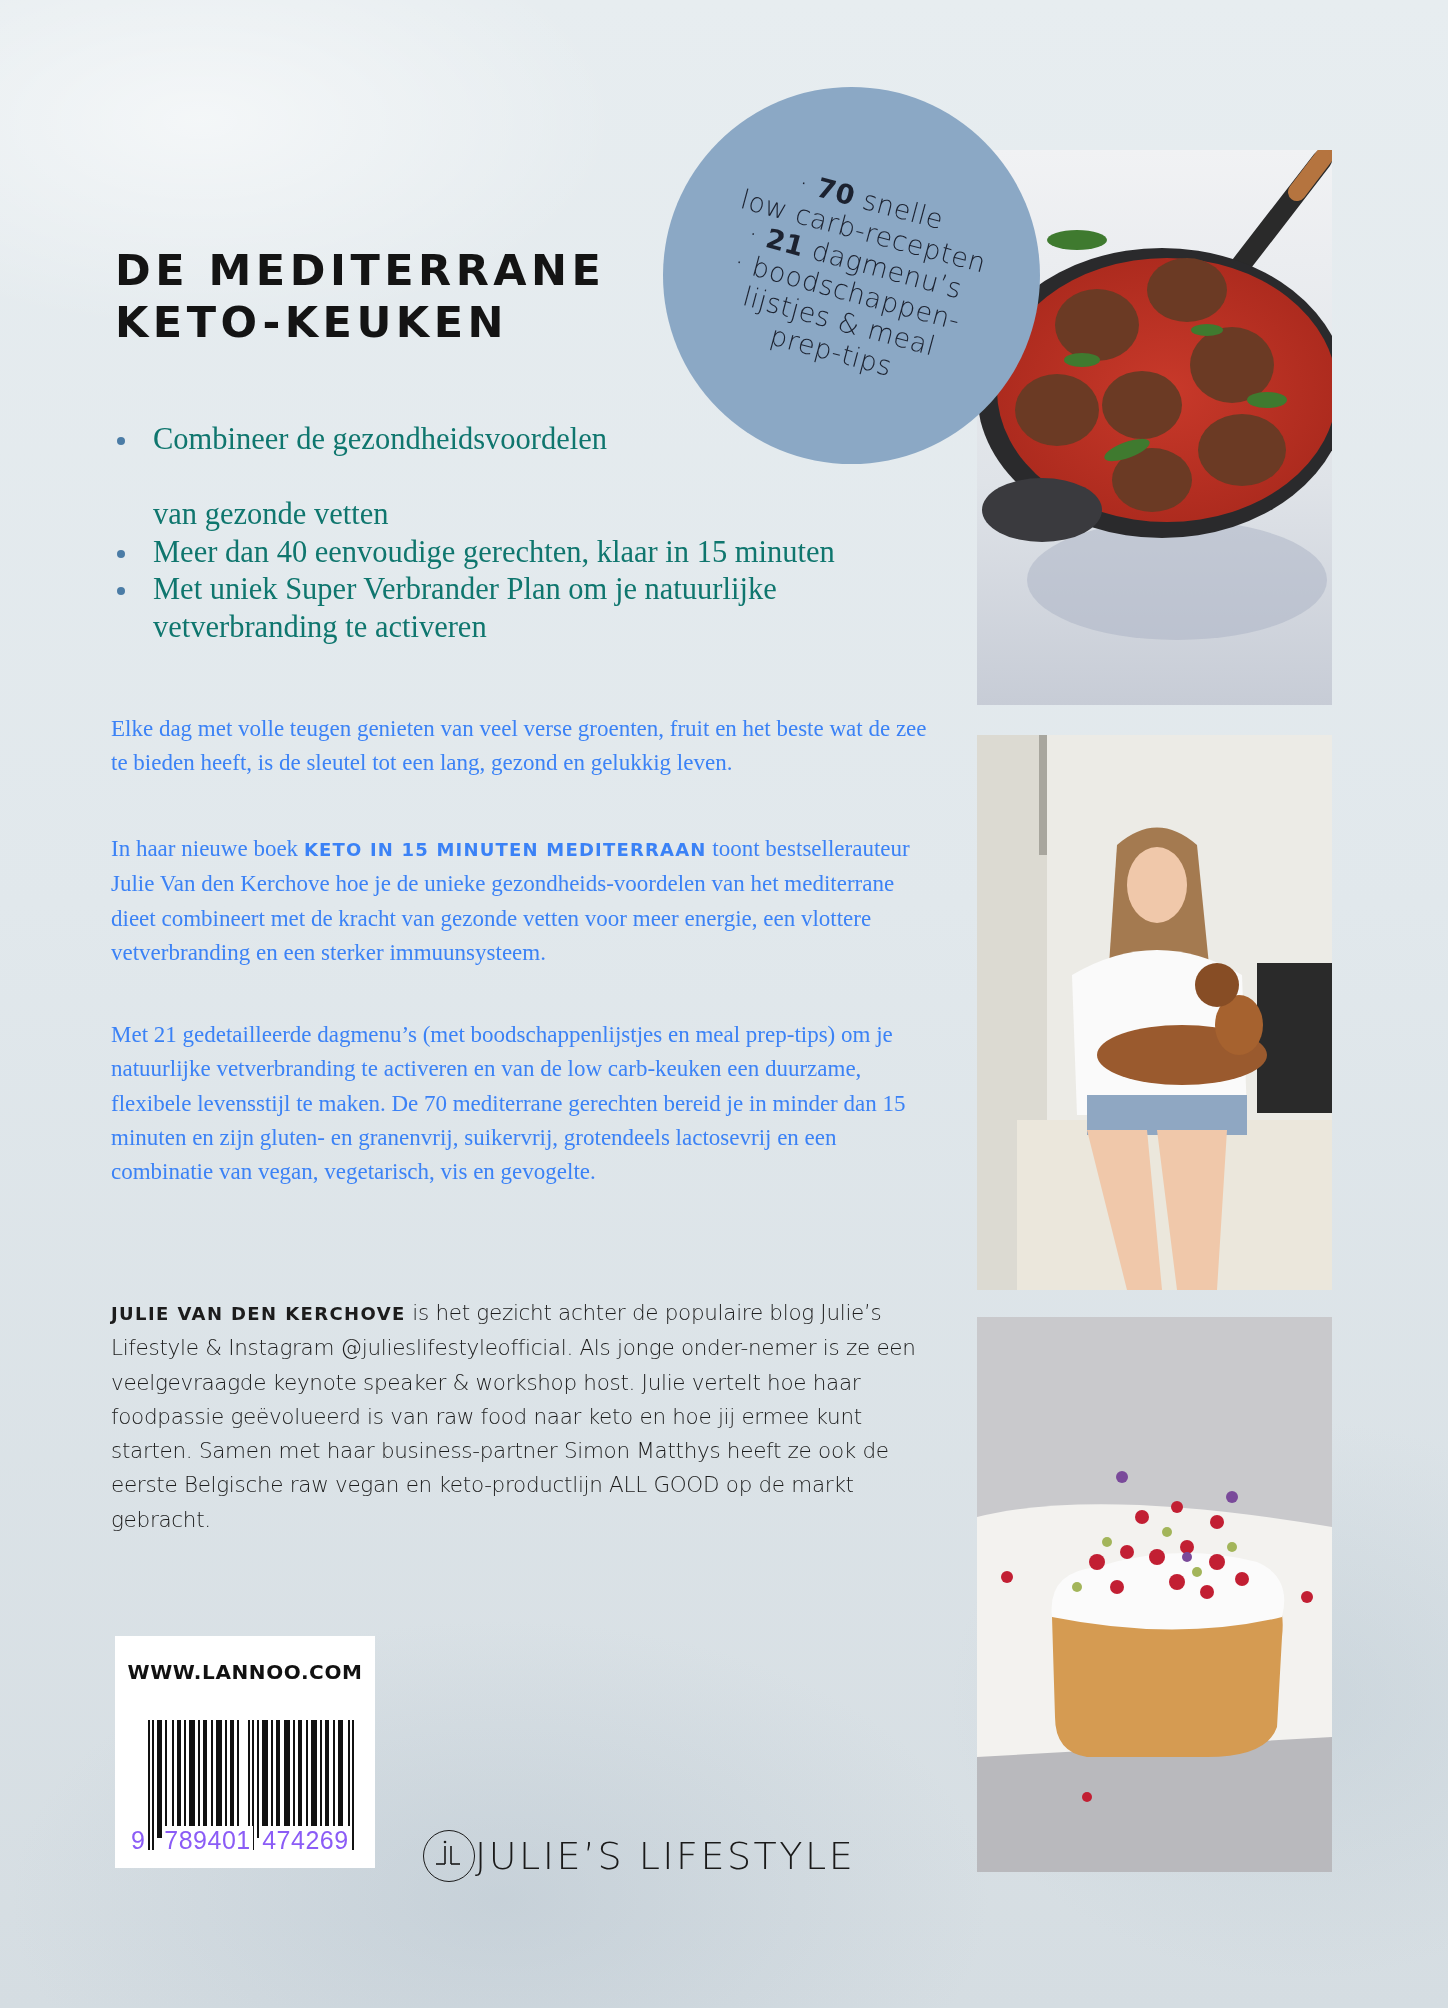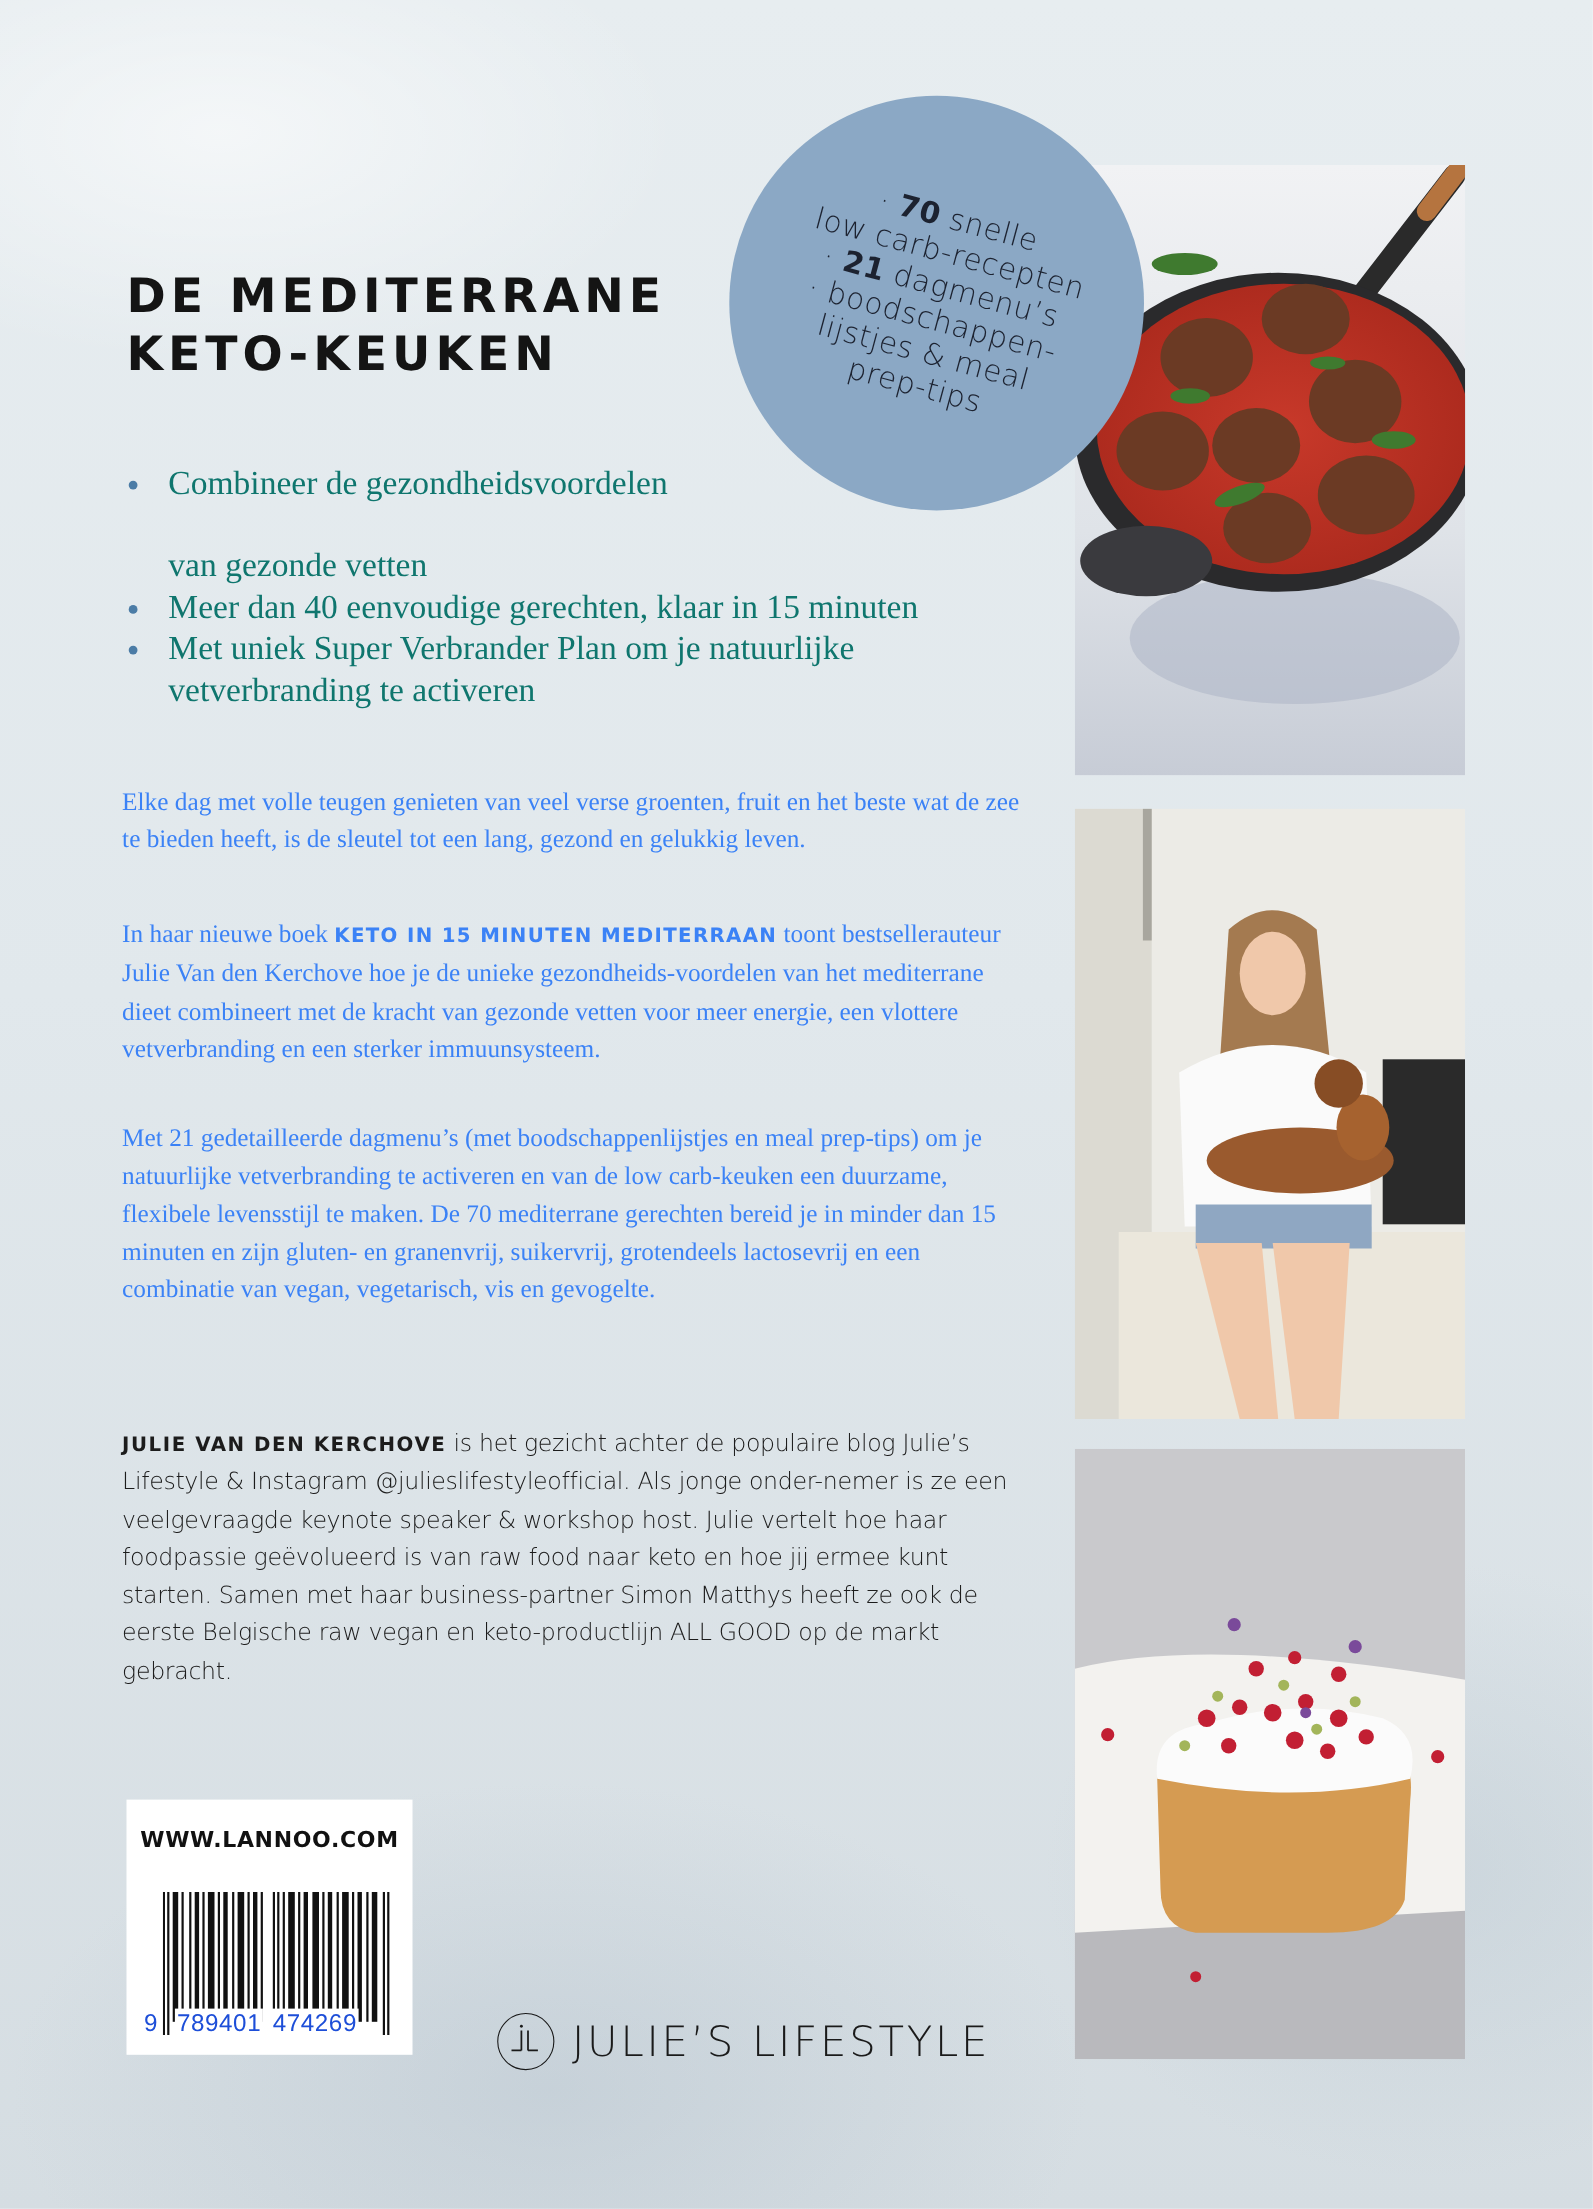--- a/index.html
+++ b/index.html
@@ -77,27 +77,27 @@
   .barcode-url {
     position: absolute; left: 0; right: 0; top: 24px; text-align: center;
     font-family: "DejaVu Sans", sans-serif; font-weight: 900; font-size: 20px;
     letter-spacing: 0.6px; color: #111;
   }
   .barcode-bars {
     position: absolute; left: 33px; top: 84px; width: 208px; height: 130px;
   }
   .barcode-num {
     position: absolute; left: 14px; top: 190px; width: 230px;
-    font-family: "Liberation Sans", sans-serif; font-size: 22px; color: #1d4ed8;
+    font-family: "Liberation Sans", sans-serif; font-size: 25px; color: #8b5cf6;
     background: transparent; letter-spacing: 0.5px;
   }
   .barcode-num span { background: #fff; padding: 0 2px; }
 
   .logo {
-    left: 452px; top: 1828px; height: 56px; display: flex; align-items: center; gap: 16px;
+    left: 423px; top: 1828px; height: 56px; display: flex; align-items: center; 
   }
   .logo-mark {
     width: 52px; height: 52px; border: 1.8px solid #1a1a1a; border-radius: 50%;
     box-sizing: border-box; position: relative;
   }
   .logo-name {
     font-family: "DejaVu Sans", sans-serif; font-weight: 200; font-size: 38px;
     letter-spacing: 2.5px; color: #1a1a1a;
   }
 

